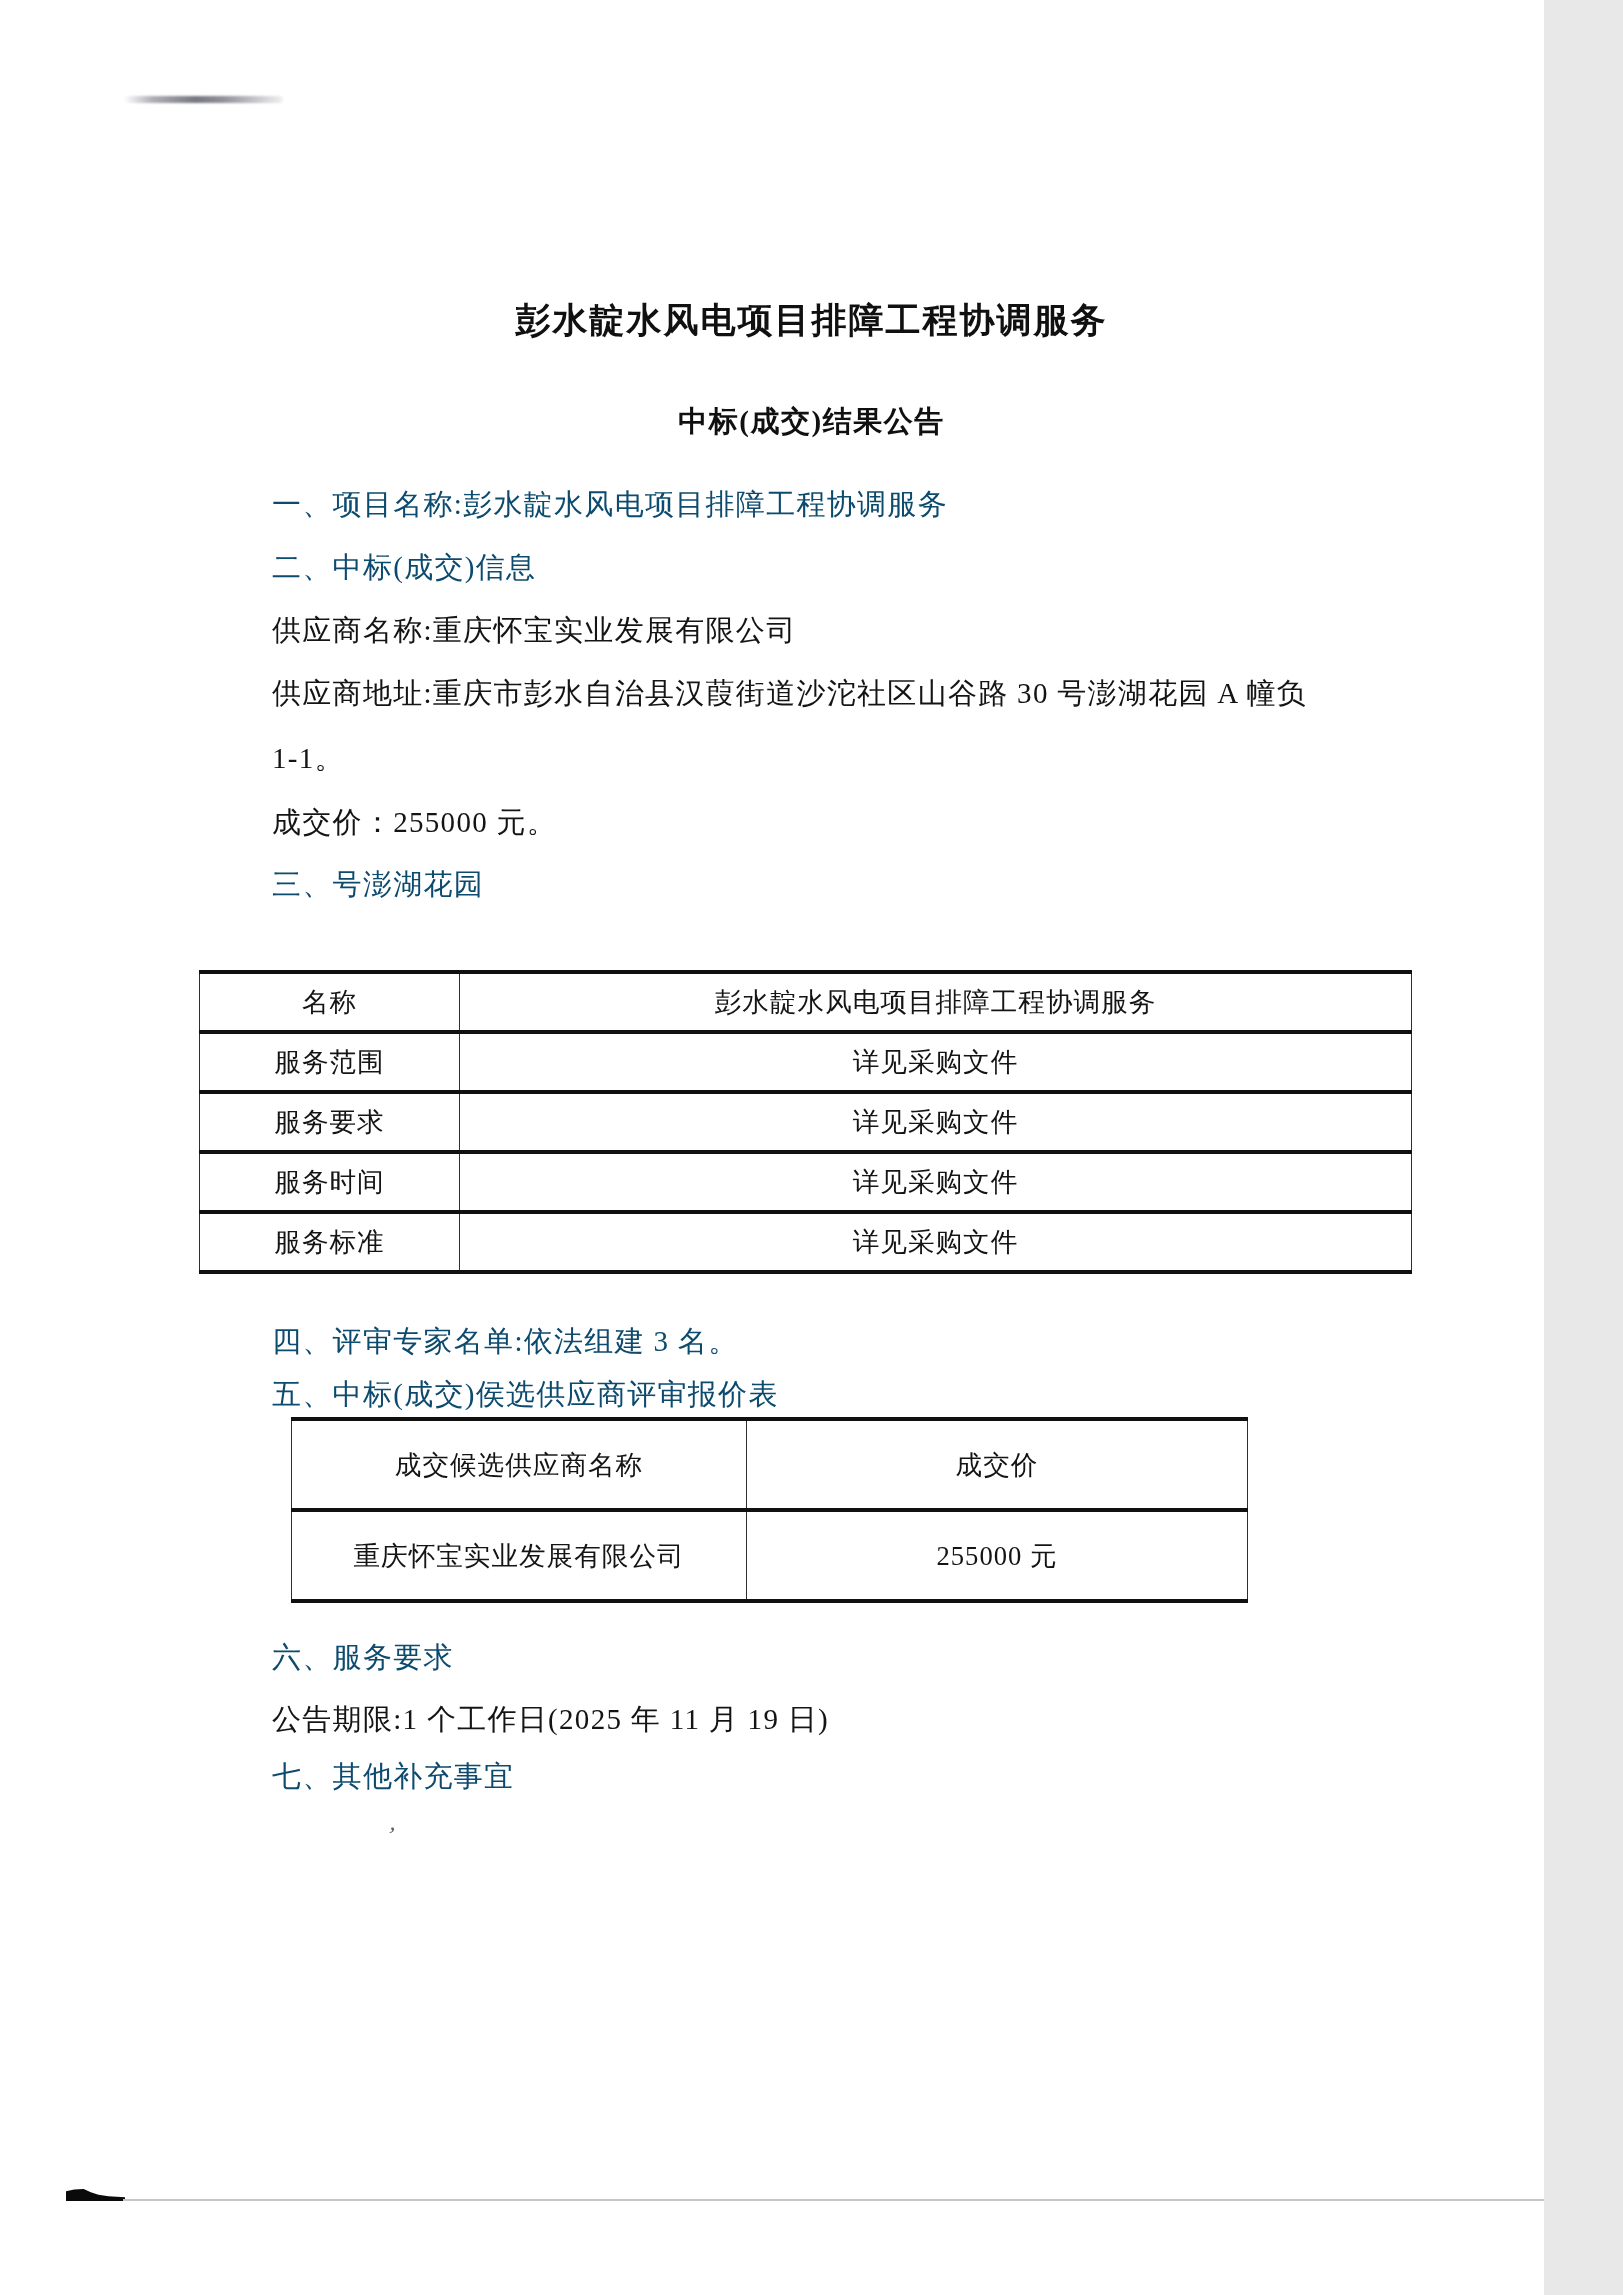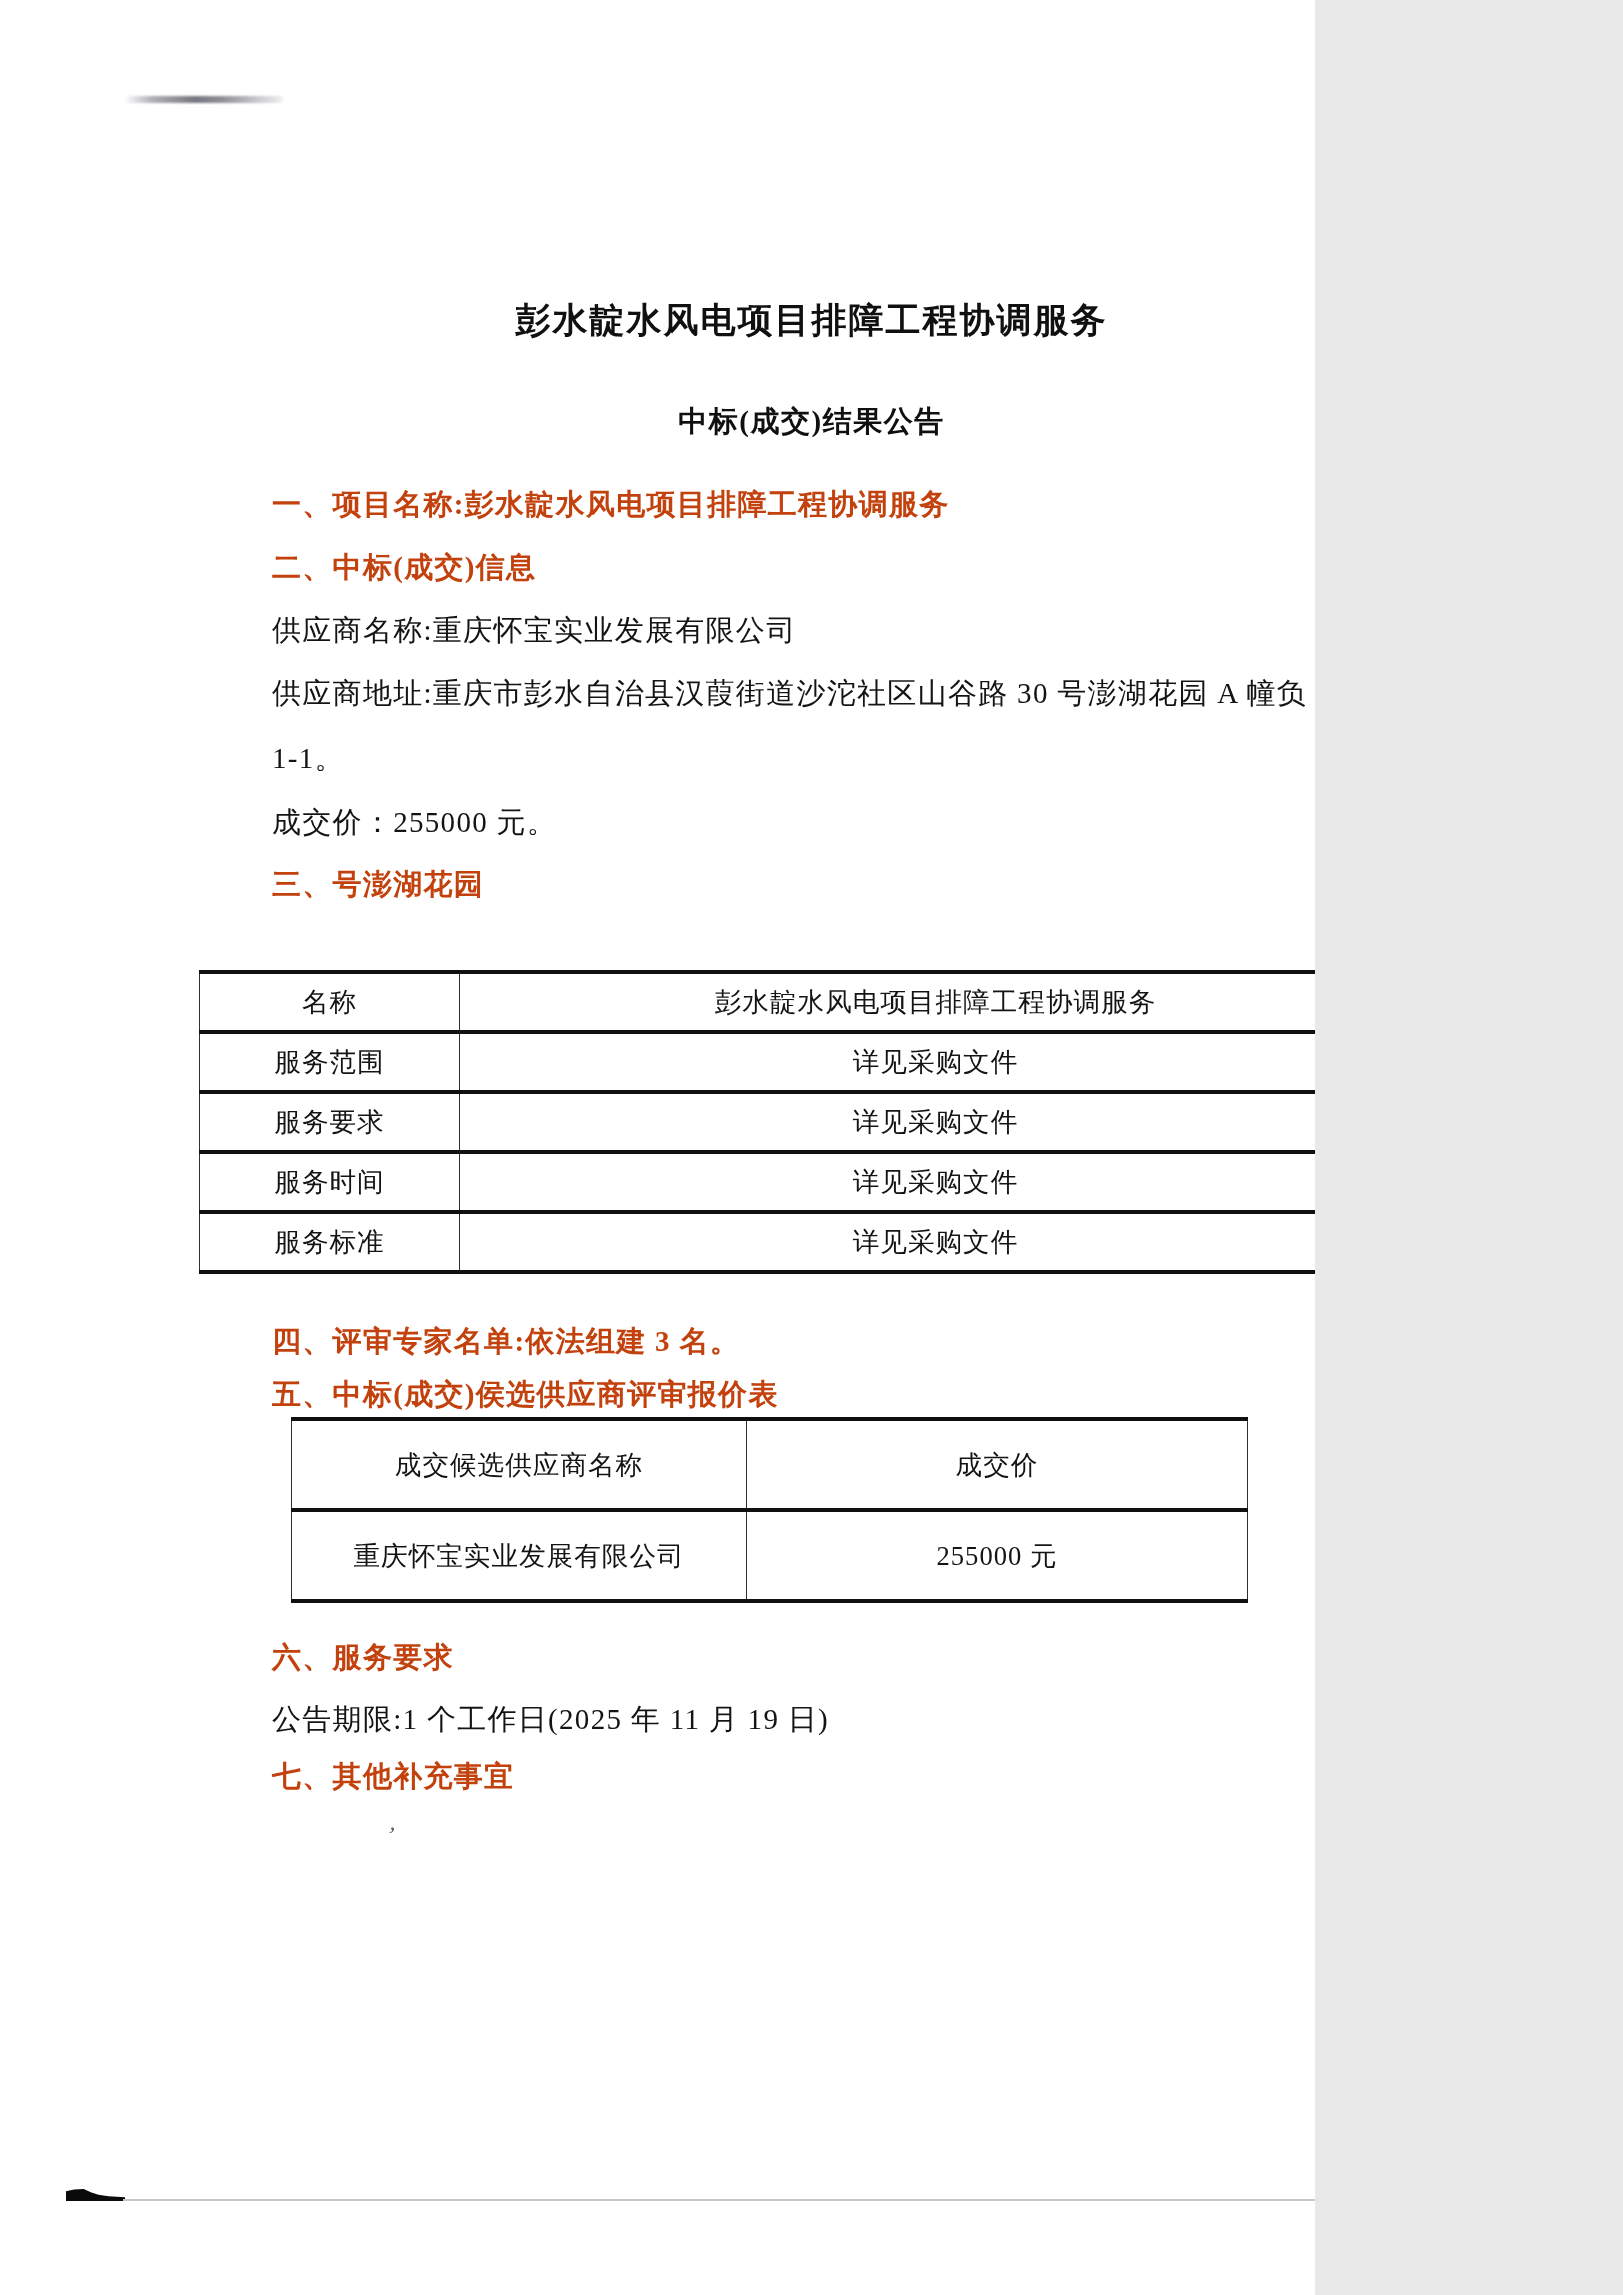--- a/index.html
+++ b/index.html
@@ -1,16 +1,16 @@
 <!DOCTYPE html>
 <html style="font-size:8.2px"><head>
 <meta charset="utf-8">
 <style>
   html,body{margin:0;padding:0;background:#e8e8e8;}
-  .page{position:relative;width:1315px;height:2295px;background:#ffffff;overflow:hidden;
+  .page{position:relative;width:1544px;height:2295px;background:#ffffff;overflow:hidden;
         font-family:"Liberation Serif","DejaVu Serif",serif;color:#141414;}
 
   
   .smudge-top{position:absolute;left:124px;top:96px;width:159px;height:7.2px;border-radius:3.6px;
     background:linear-gradient(90deg,rgba(130,130,145,0) 0%,rgba(95,95,110,.5) 18%,rgba(55,55,70,.68) 45%,rgba(70,70,85,.6) 62%,rgba(140,140,155,.12) 100%);
     filter:blur(1px);}
   .blob-bottom{position:absolute;left:66px;top:2189px;width:59px;height:12.3px;background:#0a0a0a;
     clip-path:polygon(0 18%,14% 4%,30% 0,42% 26%,55% 46%,72% 58%,100% 68%,100% 100%,0 100%);}
   .faint-line{position:absolute;left:123px;top:2199px;width:1472px;height:1.5px;background:#c6c6cb;}
   .stray-mark{position:absolute;left:387px;top:1824px;font-size:23.5px;color:#606068;
@@ -18,21 +18,21 @@
 
   
   .title{position:absolute;left:0;width:1623px;margin:0;text-align:center;font-weight:700;
          white-space:nowrap;color:#101010;}
   .title1{top:299px;font-size:35px;line-height:44px;letter-spacing:2px;}
   .title2{top:400px;font-size:29px;line-height:42px;letter-spacing:1.5px;}
 
   
   .ln{position:absolute;left:272px;margin:0;font-size:29px;line-height:38px;
       letter-spacing:1.3px;white-space:nowrap;}
-  .bold{font-weight:700;color:#c2410c;}
+  .bold{font-weight:400;color:#0c4a6e;}
 
   
   table{position:absolute;border-collapse:collapse;table-layout:fixed;background:#fff;}
   td,th{padding:0;text-align:center;vertical-align:middle;font-size:26.6px;font-weight:400;
         letter-spacing:1px;white-space:nowrap;
         border-left:1.5px solid #2e2e2e;border-right:1.5px solid #2e2e2e;
         border-top:4.1px solid #101010;border-bottom:4.1px solid #101010;}
   .subject-table{left:199px;top:970px;width:1213px;padding-left:12px;}
   .subject-table td{height:56px;}
   .subject-table col.c1{width:260px;}

